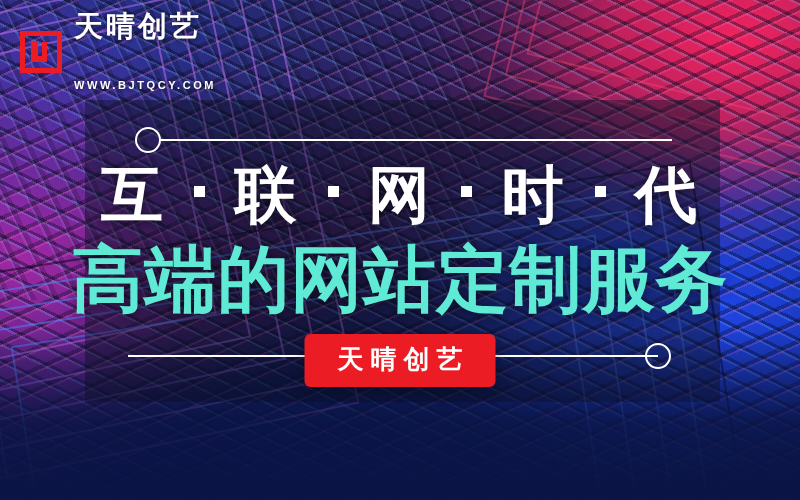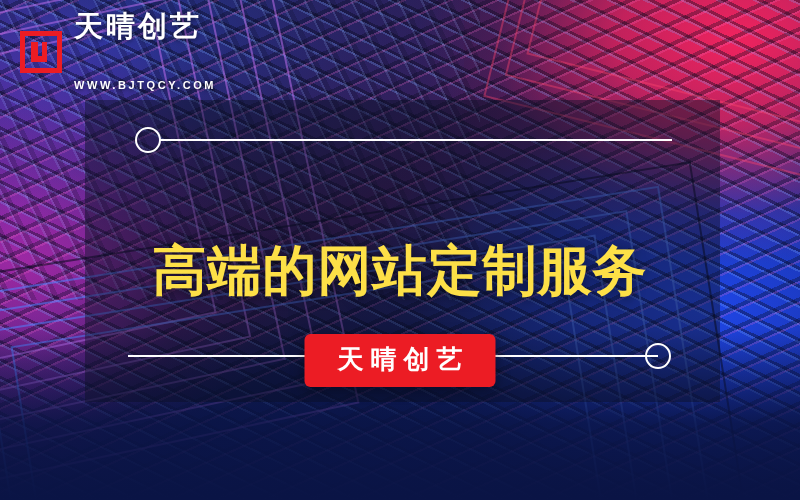--- a/index.html
+++ b/index.html
@@ -98,22 +98,22 @@
     white-space:nowrap;
   }
   .headline .sep{
     display:inline-block;
     width:11px; height:11px; background:#ffffff;
     vertical-align:0.30em; margin:0 10px;
   }
   .subline{
     position:absolute; left:0; right:0; top:243px;
     text-align:center;
-    color:#fde047;
-    font-size:54px; line-height:1;
+    color:#5eead4;
+    font-size:72px; line-height:1;
     font-weight:bold;
     letter-spacing:1px;
     text-shadow:0 2px 12px rgba(0,0,0,0.5);
     white-space:nowrap;
   }
 
   
   .badge{
     position:absolute; left:50%; transform:translateX(-50%);
     top:334px;
@@ -177,20 +177,31 @@
 
   <div class="bg-bot"></div>
 
   <div class="panel"></div>
 
   <div class="rule rule-top"></div>
   <div class="dot-ring ring-top"></div>
   <div class="rule rule-bot"></div>
   <div class="dot-ring ring-bot"></div>
 
+  <div class="headline">
+    <span>互</span>
+    <span class="sep"></span>
+    <span>联</span>
+    <span class="sep"></span>
+    <span>网</span>
+    <span class="sep"></span>
+    <span>时</span>
+    <span class="sep"></span>
+    <span>代</span>
+  </div>
 
   <div class="subline">高端的网站定制服务</div>
 
   <div class="badge">天晴创艺</div>
 
   <div class="logo">
     <span class="logo-mark">
       <svg viewBox="0 0 42 42" width="42" height="42" aria-hidden="true">
         <rect x="2.5" y="2.5" width="37" height="37" fill="none" stroke="#ec1c24" stroke-width="5"></rect>
         <rect x="11" y="11" width="7" height="20" fill="#ec1c24"></rect>

